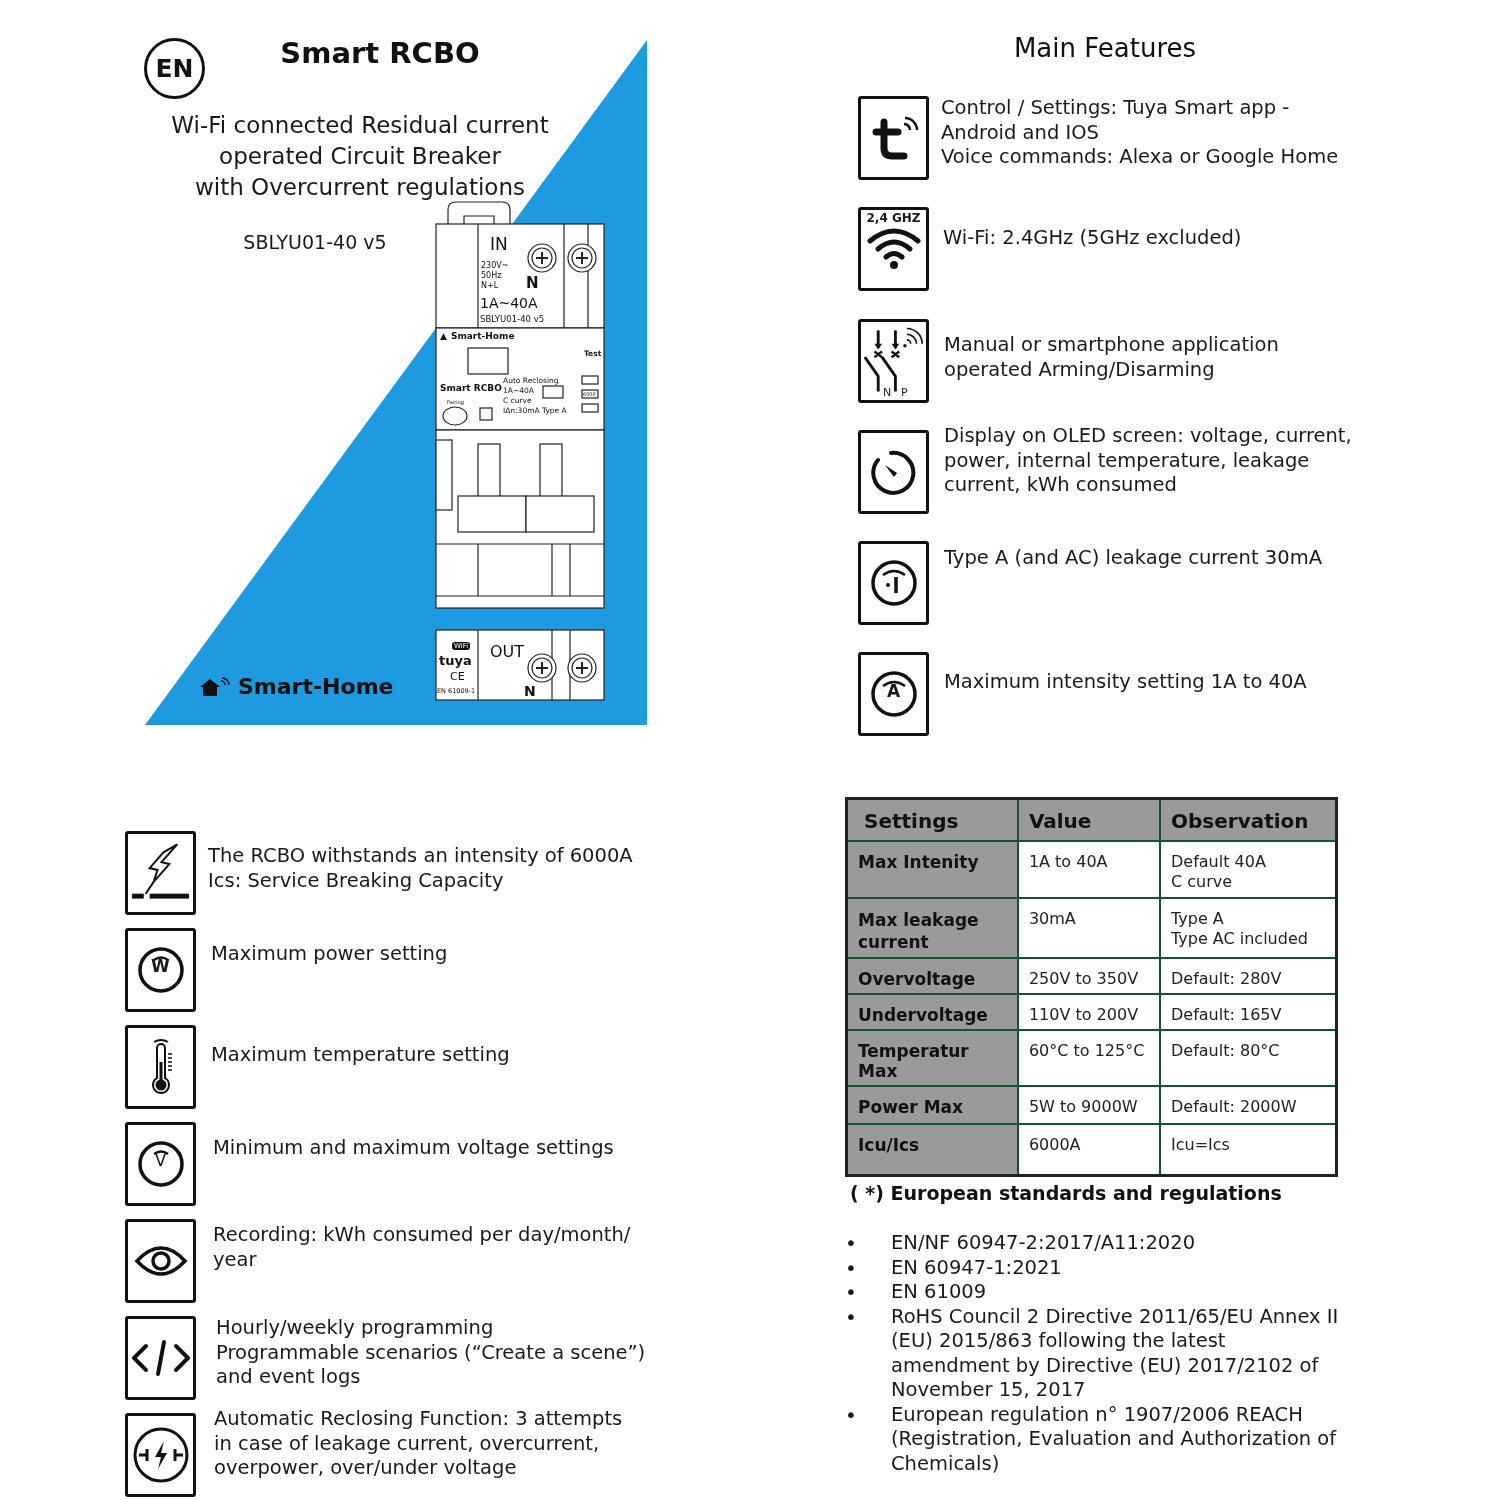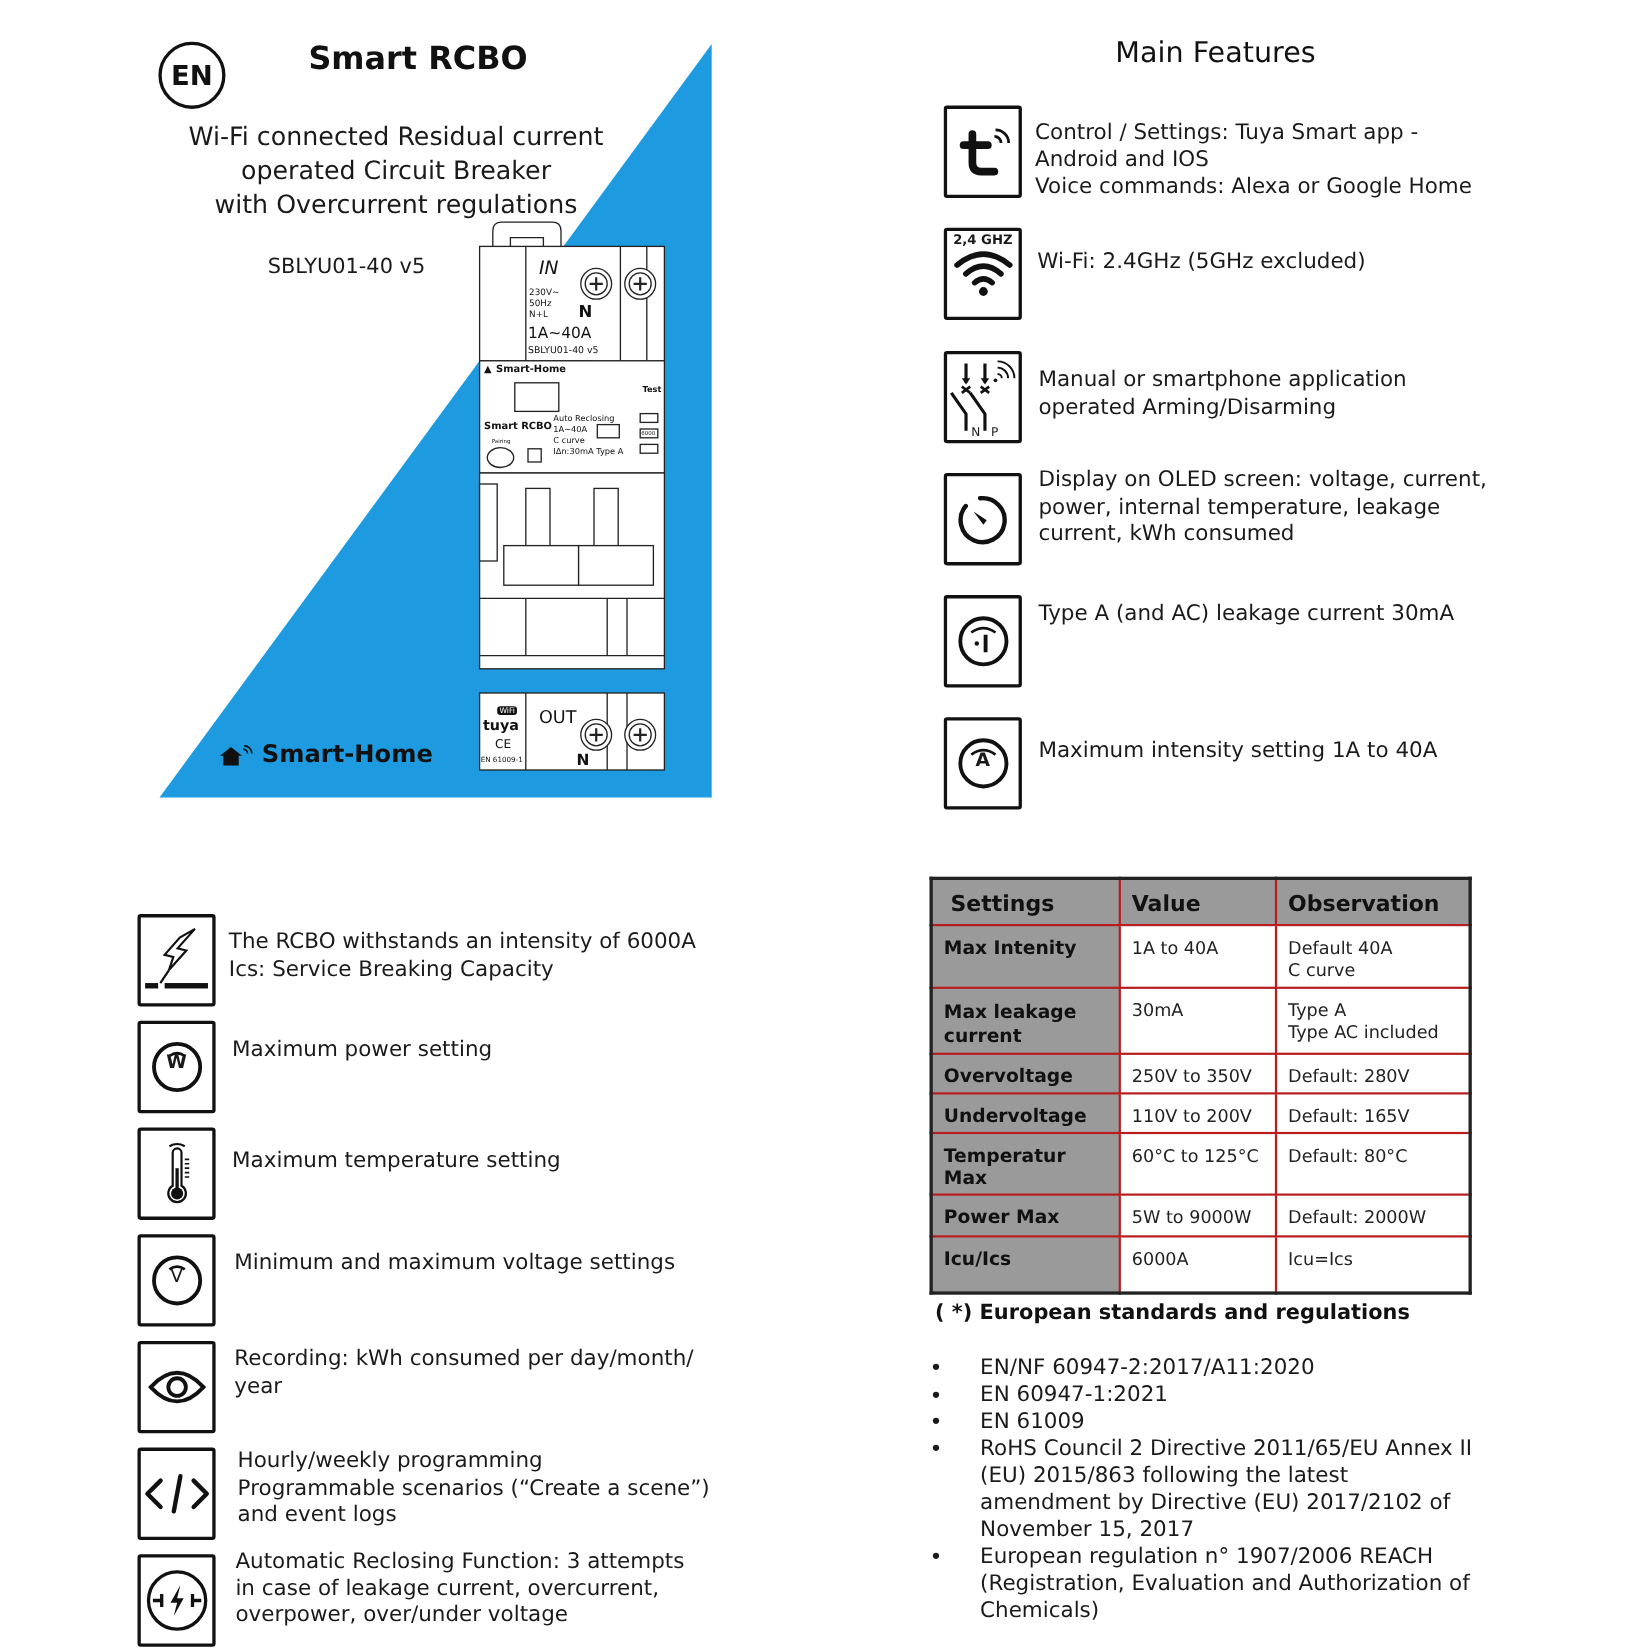--- a/index.html
+++ b/index.html
@@ -33,21 +33,21 @@
     width: 71px; height: 84px; border: 3px solid #111; border-radius: 3px; background: #fff;
     flex: 0 0 auto; display: flex; align-items: center; justify-content: center;
   }
   .feature-text { font-size: 19.5px; line-height: 24.5px; color: #1a1a1a; white-space: pre-line; }
 
   
   .settings-table {
     position: absolute; left: 845px; top: 797px; width: 493px; border-collapse: collapse;
     border: 3px solid #222; font-size: 16px;
   }
-  .settings-table th, .settings-table td { border: 2px solid #b91c1c; vertical-align: top; text-align: left; }
+  .settings-table th, .settings-table td { border: 2px solid #14532d; vertical-align: top; text-align: left; }
   .settings-table th { background: #9a9a9a; font-weight: bold; font-size: 20px; padding: 9px 10px 2px 16px; height: 42px; color: #111; }
   .settings-table td.setting { background: #9a9a9a; font-weight: bold; font-size: 17px; padding: 10px 10px 4px 10px; color: #111; }
   .settings-table td.val, .settings-table td.obs { background: #fff; font-size: 16px; padding: 10px 10px 4px 10px; white-space: pre-line; line-height: 20px; color: #222; }
 
   
   .standards-title { position: absolute; left: 850px; top: 1182px; font-weight: bold; font-size: 19px; color: #111; }
   .standards-list { position: absolute; left: 845px; top: 1231px; width: 500px; list-style: none; }
   .standards-list li { position: relative; padding-left: 46px; font-size: 19.5px; line-height: 24.5px; color: #1a1a1a; }
   .standards-list li .bullet { position: absolute; left: 0; top: 0; font-size: 20px; }
 </style>
@@ -123,21 +123,21 @@
       <line x1="132" y1="432" x2="132" y2="502"></line>
       <line x1="150" y1="432" x2="150" y2="502"></line>
       <circle cx="122" cy="470" r="14"></circle>
         <circle cx="122" cy="470" r="10"></circle>
       <path d="M116 470 h12 M122 464 v12" stroke-width="2"></path>
       <circle cx="162" cy="470" r="14"></circle>
         <circle cx="162" cy="470" r="10"></circle>
       <path d="M156 470 h12 M162 464 v12" stroke-width="2"></path>
     </g>
   </svg>
-  <span class="txt" style="left:70px;top:36px;font-size:17px;font-style:italic;">IN</span>
+  <span class="txt" style="left:70px;top:36px;font-size:17px;">IN</span>
   <span class="txt" style="left:61px;top:63px;font-size:8px;">230V~</span>
   <span class="txt" style="left:61px;top:73px;font-size:8px;">50Hz</span>
   <span class="txt" style="left:61px;top:83px;font-size:8px;">N+L</span>
   <span class="txt" style="left:106px;top:76px;font-size:15px;font-weight:bold;">N</span>
   <span class="txt" style="left:60px;top:97px;font-size:14px;">1A~40A</span>
   <span class="txt" style="left:60px;top:116px;font-size:8.5px;">SBLYU01-40 v5</span>
   <span class="txt" style="left:20px;top:133px;font-size:9px;font-weight:bold;">▲<span style="margin-left:4px;">Smart-Home</span></span>
   <span class="txt" style="left:164px;top:151px;font-size:7.5px;font-weight:bold;">Test</span>
   <span class="txt" style="left:20px;top:185px;font-size:9px;font-weight:bold;">Smart RCBO</span>
   <span class="txt" style="left:27px;top:201px;font-size:5px;">Pairing</span>
@@ -158,21 +158,21 @@
 
 <div class="feature" style="left:858px;top:96px;">
   <div class="icon-box">
     <svg width="60" height="60" viewBox="0 0 60 60">
       <path d="M20 14 V40 Q20 48 28 48 H40" stroke="#111" stroke-width="7" fill="none" stroke-linecap="round"></path>
       <line x1="12" y1="24" x2="34" y2="24" stroke="#111" stroke-width="7" stroke-linecap="round"></line>
       <path d="M40 16 a6 6 0 0 1 6 6" stroke="#111" stroke-width="2.5" fill="none"></path>
       <path d="M41 10 a12 12 0 0 1 12 12" stroke="#111" stroke-width="2.5" fill="none"></path>
     </svg>
   </div>
-  <div class="feature-text" style="margin-left:12px;margin-top:12px;">Control / Settings: Tuya Smart app -
+  <div class="feature-text" style="margin-left:12px;margin-top:0px;">Control / Settings: Tuya Smart app -
 Android and IOS
 Voice commands: Alexa or Google Home</div>
 </div>
 
 <div class="feature" style="left:858px;top:207px;">
   <div class="icon-box" style="flex-direction:column;justify-content:flex-start;">
     <span style="font-size:12px;font-weight:bold;margin-top:1px;">2,4 GHZ</span>
     <svg width="60" height="48" viewBox="0 0 60 48">
       <path d="M6 16 Q30 -4 54 16" stroke="#111" stroke-width="5" fill="none" stroke-linecap="round"></path>
       <path d="M14 24 Q30 10 46 24" stroke="#111" stroke-width="5" fill="none" stroke-linecap="round"></path>

